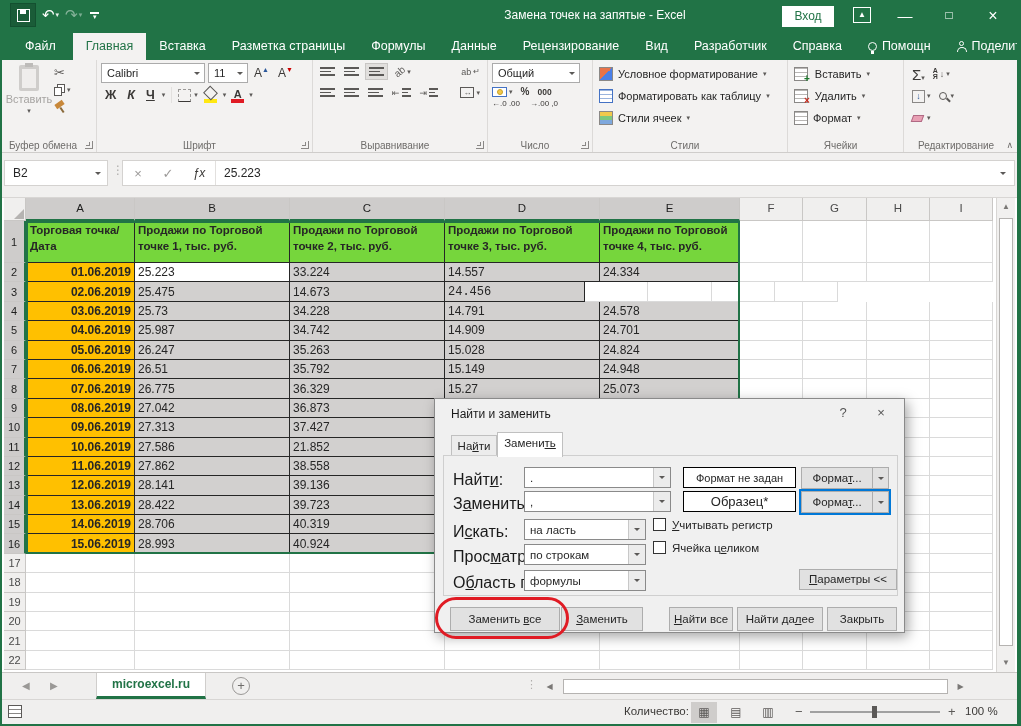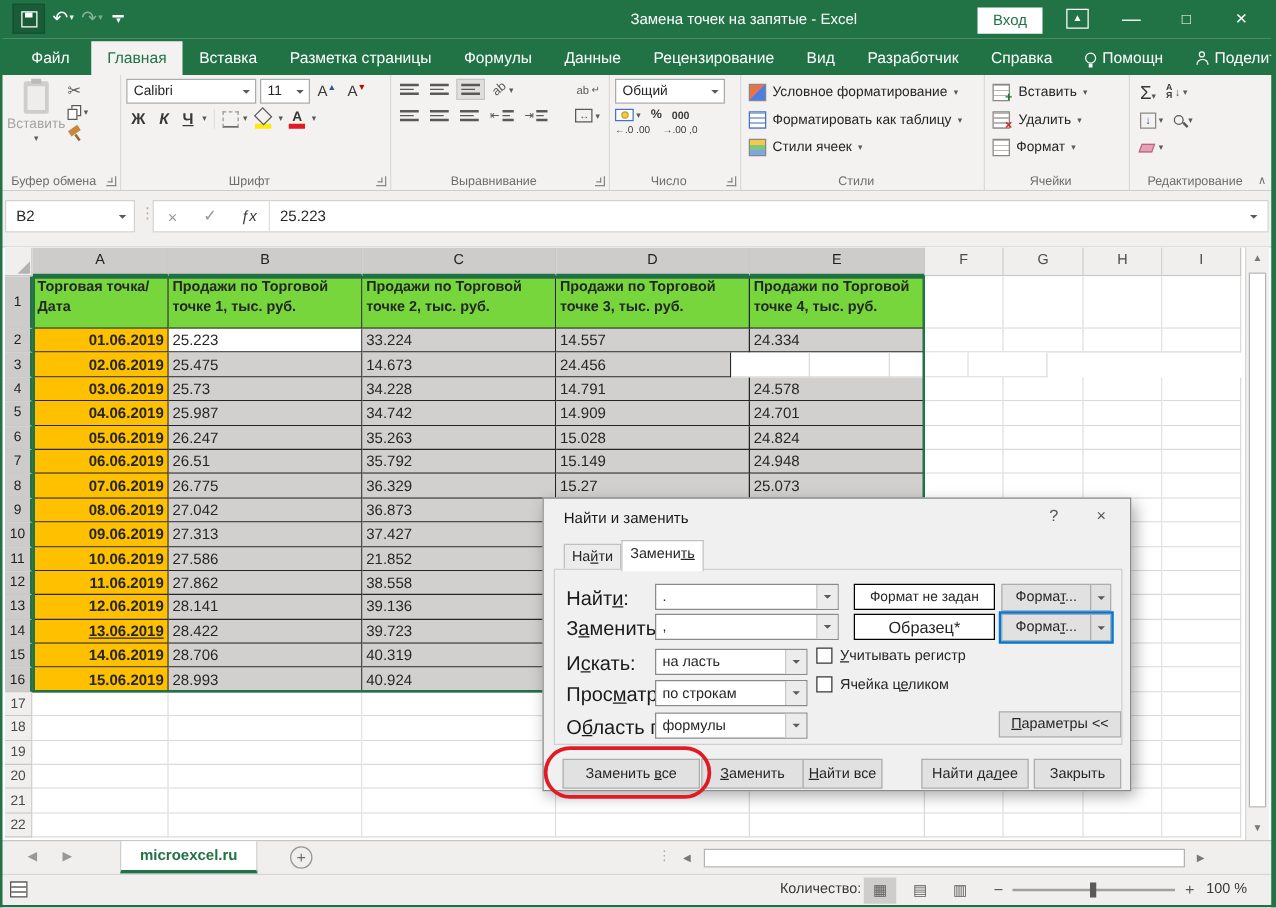--- a/index.html
+++ b/index.html
@@ -564,21 +564,21 @@
       <div class="g-cell c-plain" style="width: 63px;"></div>
       <div class="g-cell c-plain" style="width: 64px;"></div>
       <div class="g-cell c-plain" style="width: 63px;"></div>
       <div class="g-cell c-plain" style="width: 63px;"></div>
     </div>
     <div class="g-row" style="height: 19.4px;">
       <div class="g-rowhdr sel">3</div>
       <div class="g-cell c-date t first" style="width: 109px;">02.06.2019</div>
       <div class="g-cell c-num t" style="width: 155px;">25.475</div>
       <div class="g-cell c-num t" style="width: 155px;">14.673</div>
-      <div class="g-cell c-num t" style="width: 140px;">24.456</div>
+      <div class="g-cell c-num t" style="width: 140px; font-family: Liberation Mono, monospace;">24.456</div>
       <div class="g-cell c-plain" style="width: 63px;"></div>
       <div class="g-cell c-plain" style="width: 64px;"></div>
       <div class="g-cell c-plain" style="width: 63px;"></div>
       <div class="g-cell c-plain" style="width: 63px;"></div>
     </div>
     <div class="g-row" style="height: 19.4px;">
       <div class="g-rowhdr sel">4</div>
       <div class="g-cell c-date t first" style="width: 109px;">03.06.2019</div>
       <div class="g-cell c-num t" style="width: 155px;">25.73</div>
       <div class="g-cell c-num t" style="width: 155px;">34.228</div>
@@ -692,21 +692,21 @@
       <div class="g-cell c-num t" style="width: 155px;">39.136</div>
       <div class="g-cell c-num t" style="width: 155px;"></div>
       <div class="g-cell c-num t" style="width: 140px;"></div>
       <div class="g-cell c-plain" style="width: 63px;"></div>
       <div class="g-cell c-plain" style="width: 64px;"></div>
       <div class="g-cell c-plain" style="width: 63px;"></div>
       <div class="g-cell c-plain" style="width: 63px;"></div>
     </div>
     <div class="g-row" style="height: 19.4px;">
       <div class="g-rowhdr sel">14</div>
-      <div class="g-cell c-date t first" style="width: 109px; text-decoration: underline;">13.06.2019</div>
+      <div class="g-cell c-date t first" style="width: 109px;">13.06.2019</div>
       <div class="g-cell c-num t" style="width: 155px;">28.422</div>
       <div class="g-cell c-num t" style="width: 155px;">39.723</div>
       <div class="g-cell c-num t" style="width: 155px;"></div>
       <div class="g-cell c-num t" style="width: 140px;"></div>
       <div class="g-cell c-plain" style="width: 63px;"></div>
       <div class="g-cell c-plain" style="width: 64px;"></div>
       <div class="g-cell c-plain" style="width: 63px;"></div>
       <div class="g-cell c-plain" style="width: 63px;"></div>
     </div>
     <div class="g-row" style="height: 19.4px;">
@@ -882,21 +882,21 @@
       <span>формулы</span>
       <span class="cbox">
         <span class="chev-t" style="margin:3px 0 0"></span>
       </span>
     </div>
   <div class="dbtn" style="left:364px;top:170px;width:98px;height:21px;line-height:19px"><span></span><u>П</u><span>араметры &lt;&lt;</span></div>
 
   <div id="dlg-buttons">
       <div class="dbtn" style="left: 15px; top: 208px; width: 110px;"><span>Заменить </span><u>в</u><span>се</span></div>
       <div class="dbtn" style="left: 126px; top: 208px; width: 82px;"><span></span><u>З</u><span>аменить</span></div>
-      <div class="dbtn" style="left: 207px; top: 208px; width: 64px;"><span></span><u>Н</u><span>айти все</span></div>
+      <div class="dbtn" style="left: 234px; top: 208px; width: 64px;"><span></span><u>Н</u><span>айти все</span></div>
       <div class="dbtn" style="left: 302px; top: 208px; width: 86px;"><span>Найти да</span><u>л</u><span>ее</span></div>
       <div class="dbtn" style="left: 392px; top: 208px; width: 70px;"><span>Закрыть</span><u></u><span></span></div>
     </div>
   <div id="red-ellipse"></div>
 </div>
 
 <div id="sheetbar">
   <div class="nav-arr" style="left:22px">◀</div>
   <div class="nav-arr" style="left:50px">▶</div>
   <div id="sheet-tab">microexcel.ru</div>

